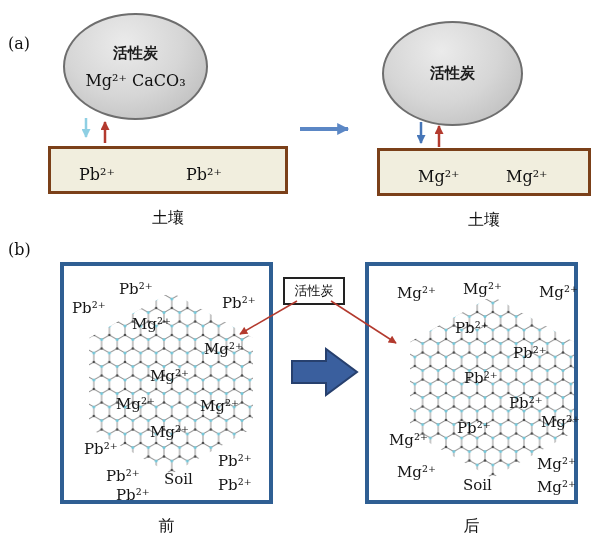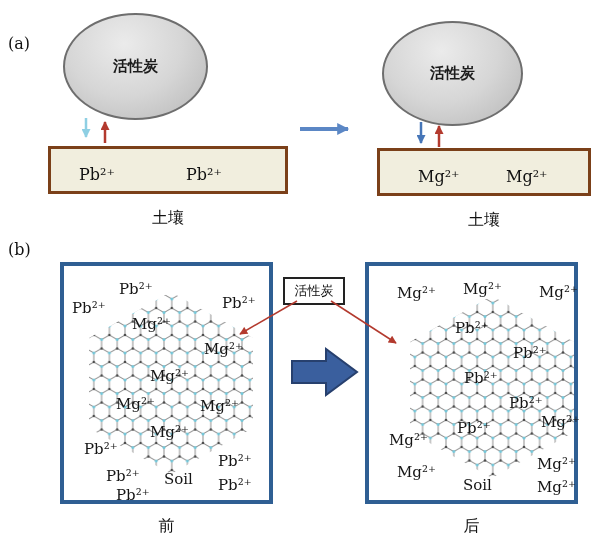--- a/index.html
+++ b/index.html
@@ -74,20 +74,21 @@
 </head>
 <body>
 
 <div id="figure">
 
   <div class="panel-label" style="left:8px;top:34px;">(a)</div>
   <div class="panel-label" style="left:8px;top:240px;">(b)</div>
 
   <div class="carbon-ellipse" style="left:63px;top:13px;width:145px;height:107px;">
     <span class="carbon-title">活性炭</span>
+    <span class="carbon-formula">Mg²⁺ CaCO₃</span>
   </div>
 
   <div class="carbon-ellipse" style="left:382px;top:21px;width:141px;height:105px;">
     <span class="carbon-title">活性炭</span>
   </div>
 
   <div class="soil-box" style="left:48px;top:146px;width:240px;height:48px;">
     <span class="soil-ion" style="left:28px;top:16px;">Pb²⁺</span>
     <span class="soil-ion" style="left:135px;top:16px;">Pb²⁺</span>
   </div>

